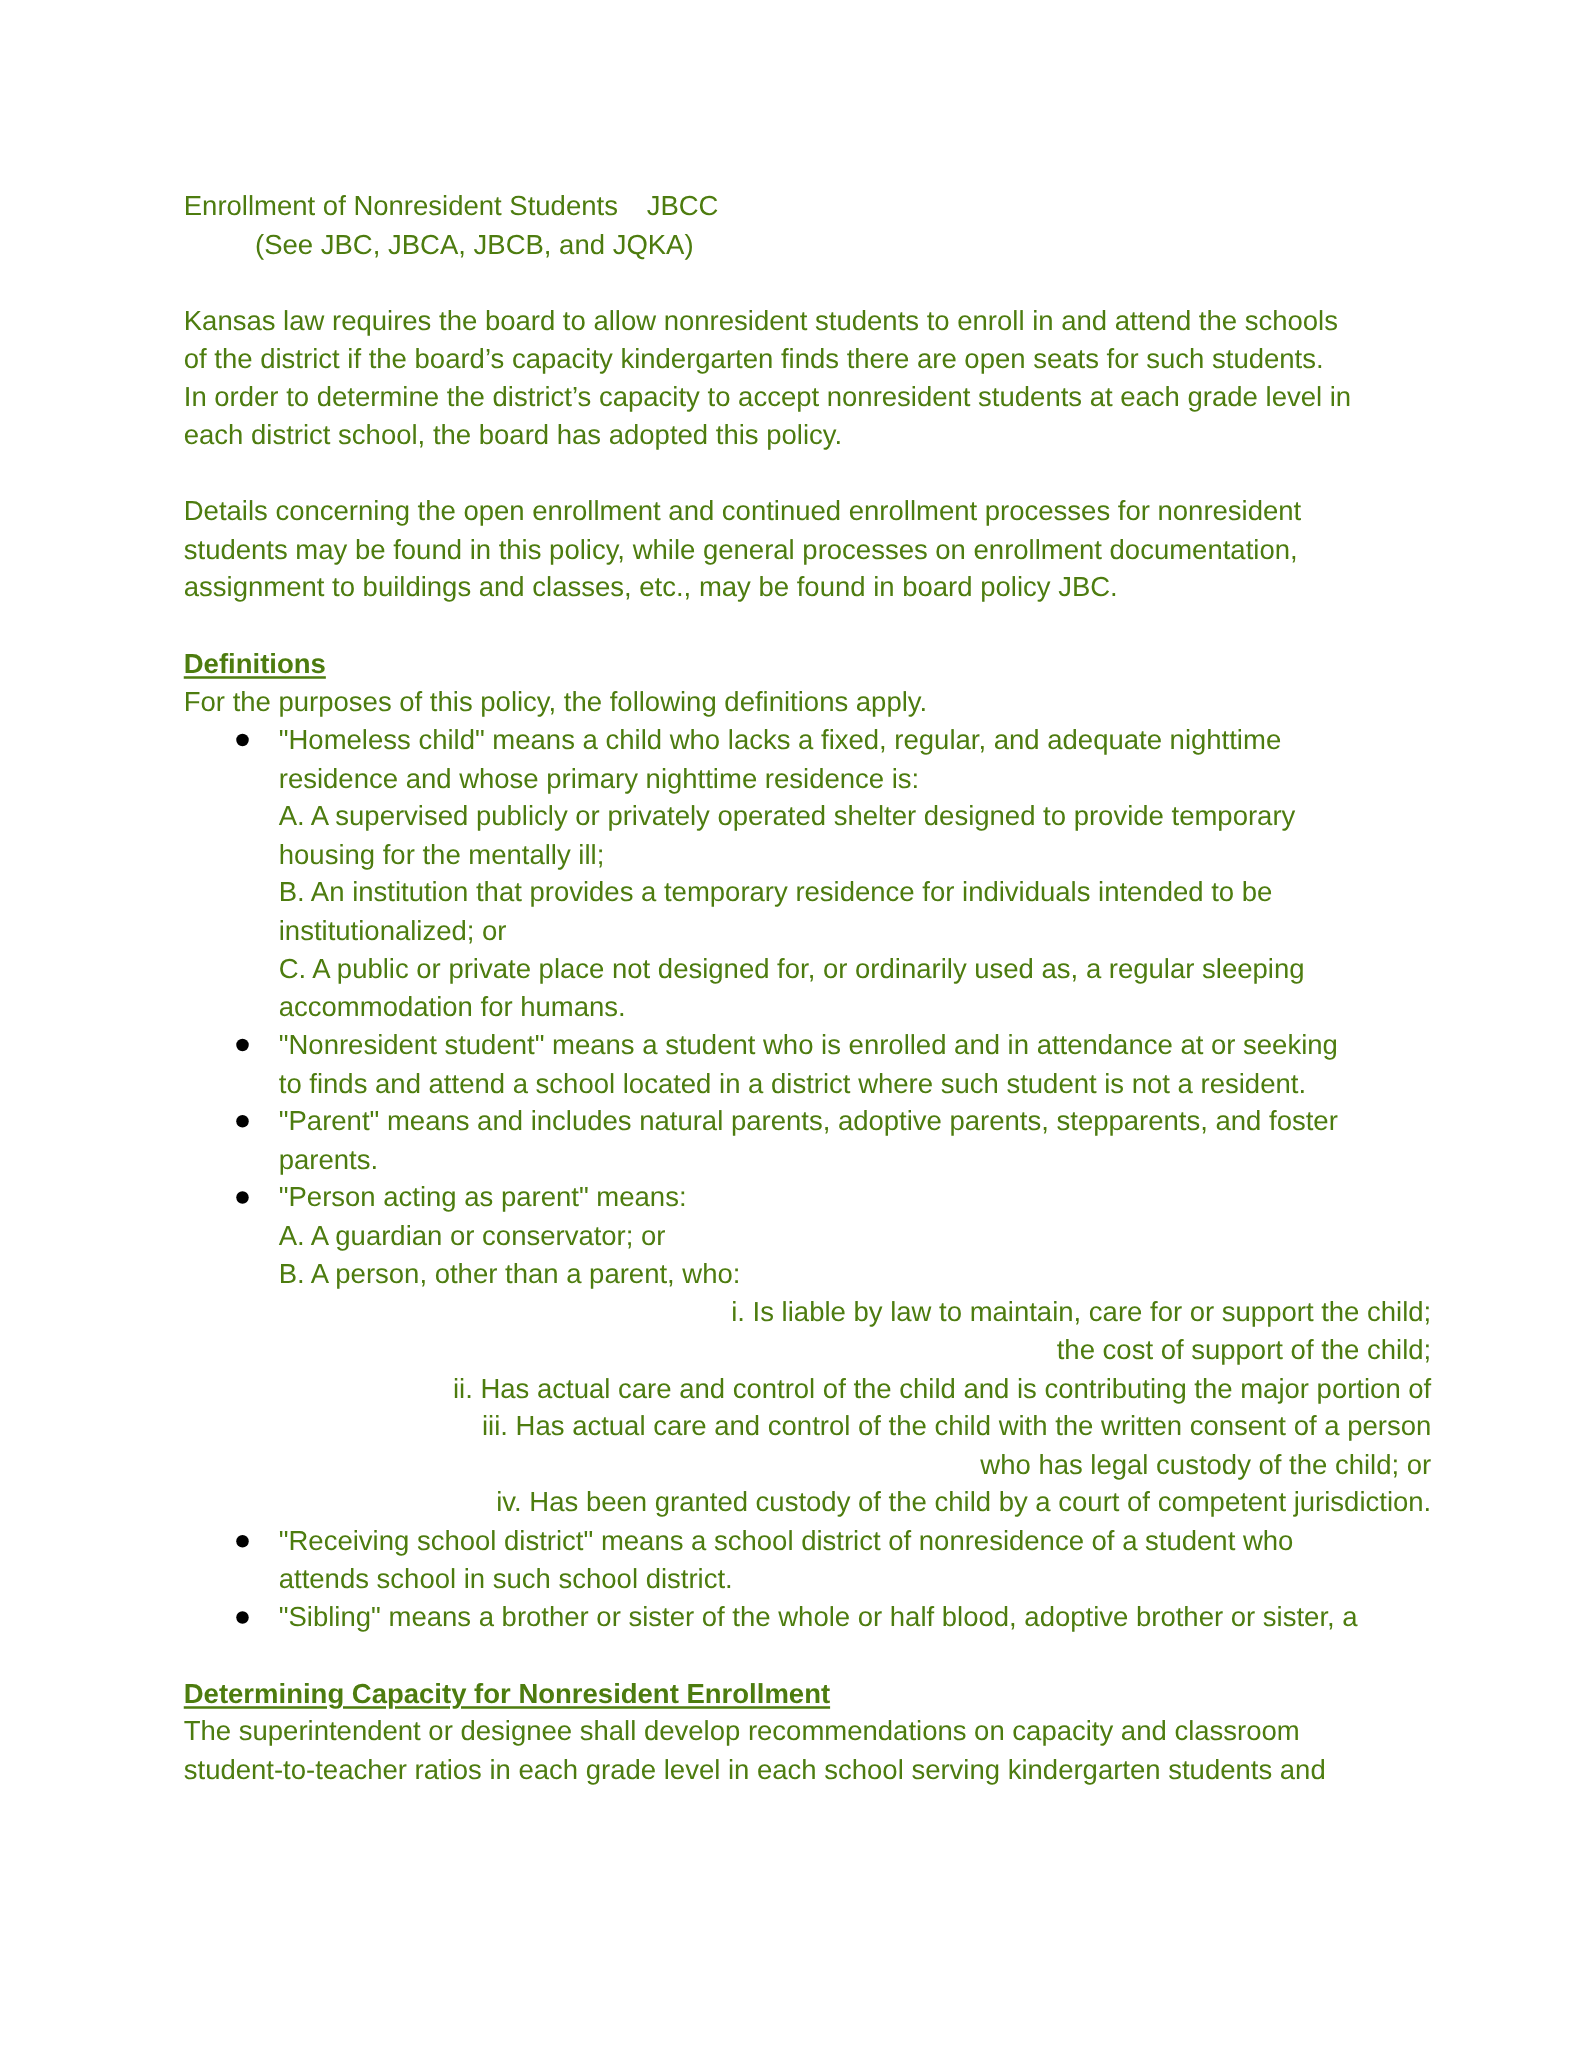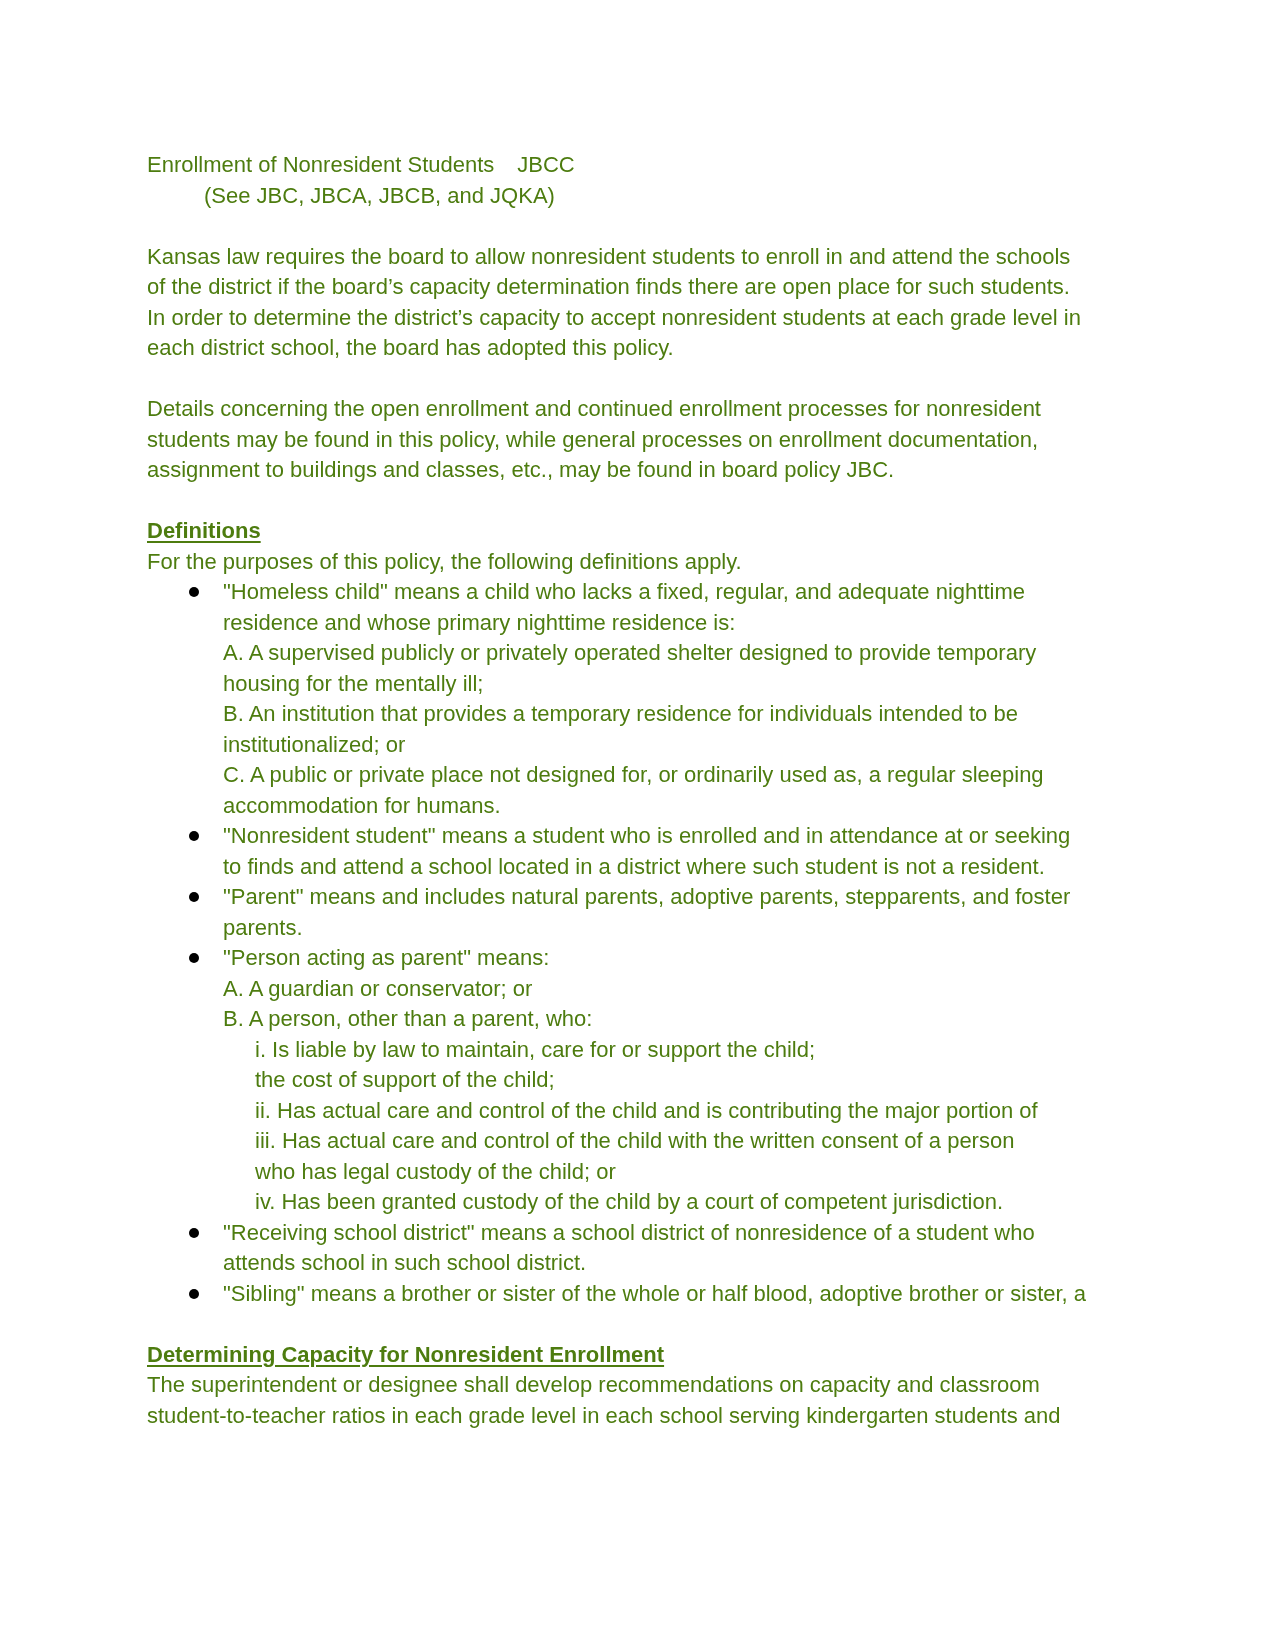--- a/index.html
+++ b/index.html
@@ -48,37 +48,38 @@
     top: 10px;
     width: 10px;
     height: 10px;
     border-radius: 50%;
     background: #000000;
   }
   .bullet .lines {
     margin-left: 76px;
   }
   .sub .lines {
-    margin-left: 108px;
+    margin-left: 64px;
+    text-align: right;
   }
 </style>
 </head>
 <body>
 
 <div class="page">
 
   <div class="line"><span>Enrollment of Nonresident Students</span><span class="title-code">JBCC</span></div>
 
   <div class="line subtitle">(See JBC, JBCA, JBCB, and JQKA)</div>
 
   <div class="blank"></div>
 
   <div>
       <div class="line">Kansas law requires the board to allow nonresident students to enroll in and attend the schools</div>
-      <div class="line">of the district if the board’s capacity determination finds there are open place for such students.</div>
+      <div class="line">of the district if the board’s capacity kindergarten finds there are open seats for such students.</div>
       <div class="line">In order to determine the district’s capacity to accept nonresident students at each grade level in</div>
       <div class="line">each district school, the board has adopted this policy.</div>
     </div>
 
   <div class="blank"></div>
 
   <div>
       <div class="line">Details concerning the open enrollment and continued enrollment processes for nonresident</div>
       <div class="line">students may be found in this policy, while general processes on enrollment documentation,</div>
       <div class="line">assignment to buildings and classes, etc., may be found in board policy JBC.</div>

